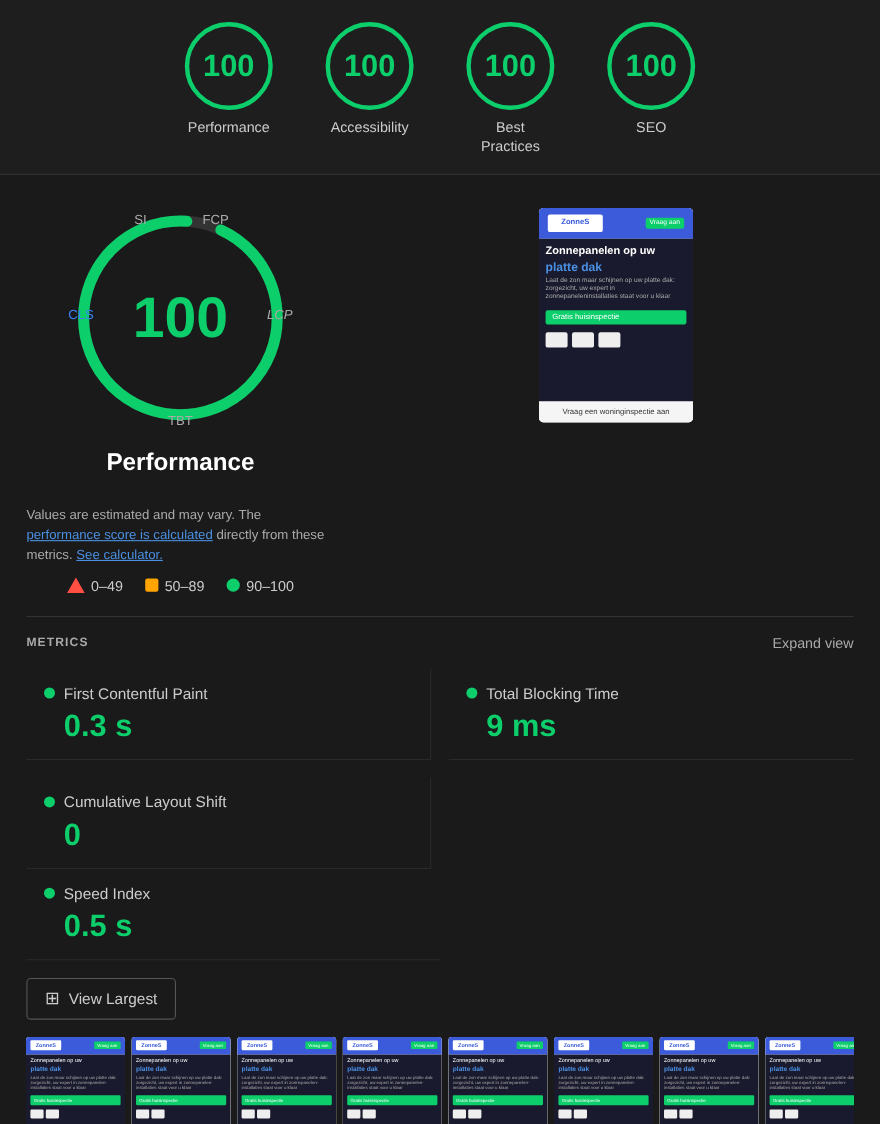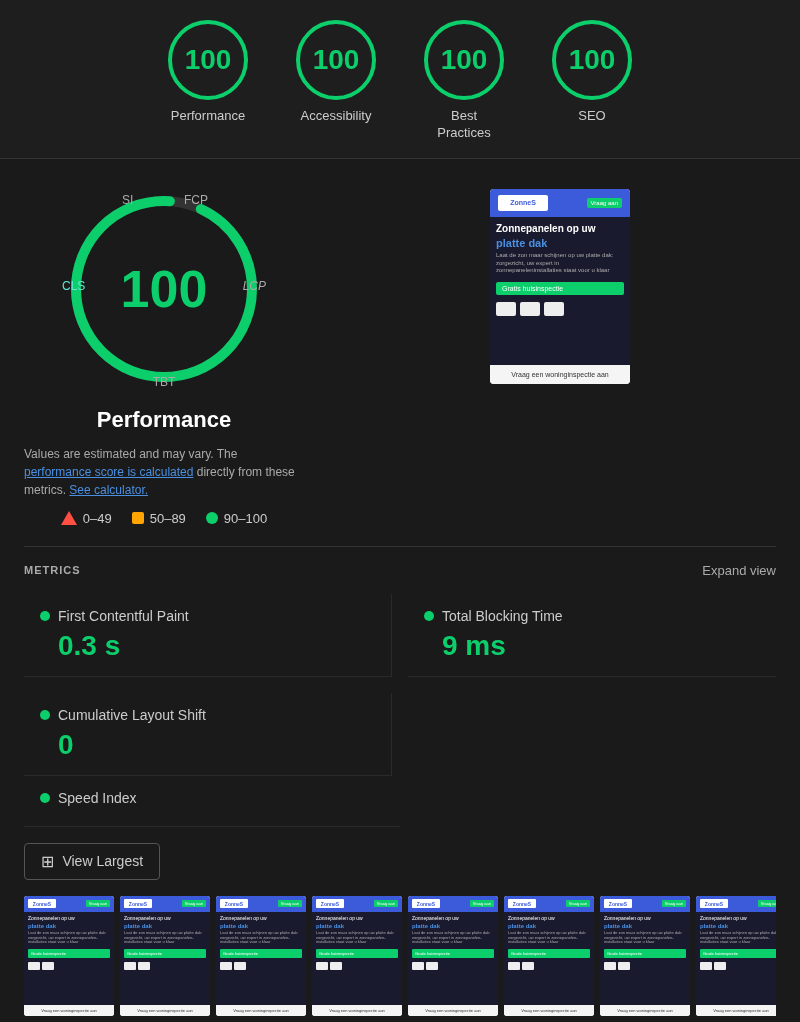--- a/index.html
+++ b/index.html
@@ -81,37 +81,37 @@
       position: absolute;
       top: 50%;
       left: 50%;
       transform: translate(-50%, -50%);
       font-size: 52px;
       font-weight: bold;
       color: #0cce6b;
     }
     .gauge-label-si { position: absolute; top: 14px; left: 68px; font-size: 12px; color: #aaa; }
     .gauge-label-fcp { position: absolute; top: 14px; left: 130px; font-size: 12px; color: #aaa; }
-    .gauge-label-cls { position: absolute; top: 100px; left: 8px; font-size: 12px; color: #5eead4; }
+    .gauge-label-cls { position: absolute; top: 100px; left: 8px; font-size: 12px; color: #3b82f6; }
     .gauge-label-lcp { position: absolute; top: 100px; right: 8px; font-size: 12px; color: #aaa; font-style: italic; }
     .gauge-label-tbt { position: absolute; bottom: 10px; left: 50%; transform: translateX(-50%); font-size: 12px; color: #aaa; }
 
     .perf-title {
       font-size: 22px;
       font-weight: bold;
       color: #fff;
       text-align: center;
       margin-top: 8px;
     }
 
     .perf-description {
       font-size: 12px;
       color: #aaa;
       line-height: 1.5;
-      margin-top: 12px;
+      margin-top: 26px;
       max-width: 330px;
     }
     .perf-description a {
       color: #4a90e2;
       text-decoration: underline;
     }
 
     .score-legend {
       display: flex;
       gap: 20px;
@@ -537,20 +537,21 @@
       </div>
       <div class="metric-value">0</div>
     </div>
   </div>
 
   <div class="metric-item-full" style="width:50%; border-bottom:1px solid #2a2a2a;">
     <div class="metric-name-row">
       <div class="metric-dot"></div>
       <span class="metric-name">Speed Index</span>
     </div>
+    <div class="metric-value">0.5 s</div>
   </div>
 
   <div class="treemap-section">
     <button class="treemap-btn">
       <span class="treemap-icon">⊞</span>
       <span>View Largest</span>
     </button>
 
     
     <div class="thumbnails-strip">

